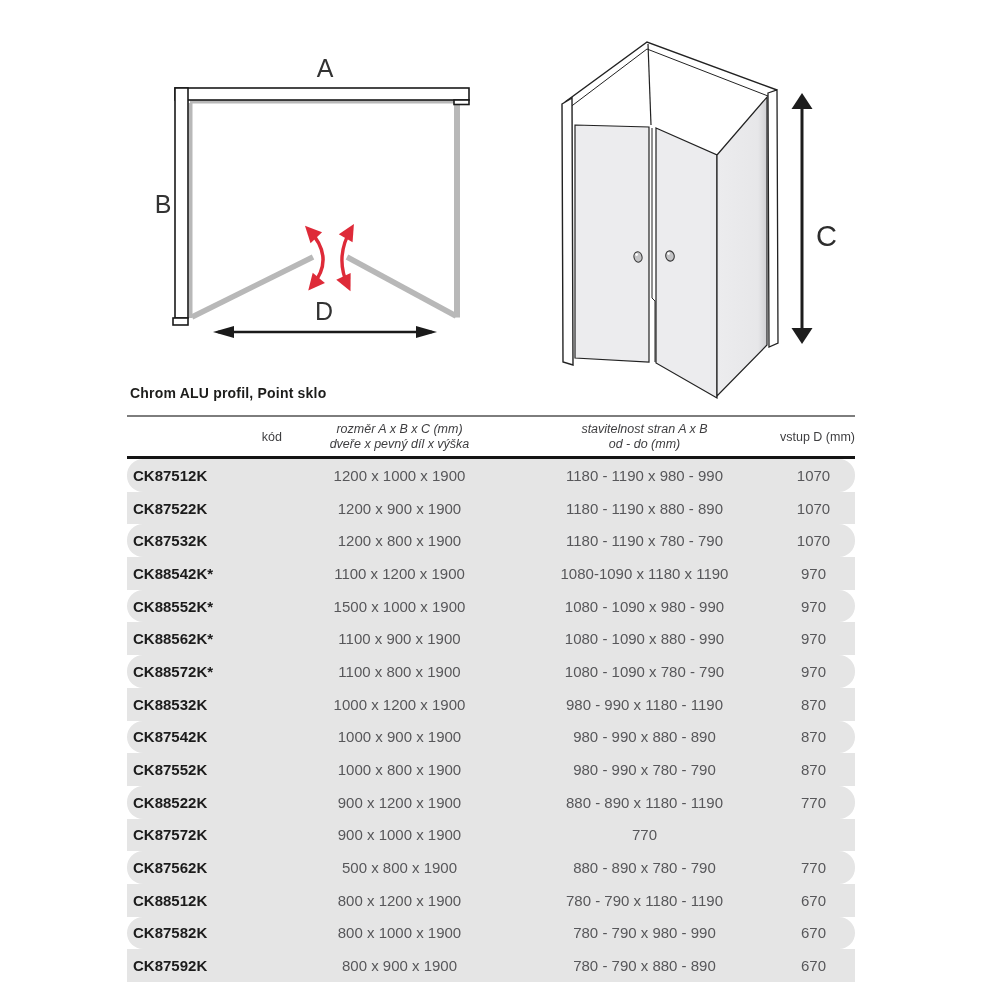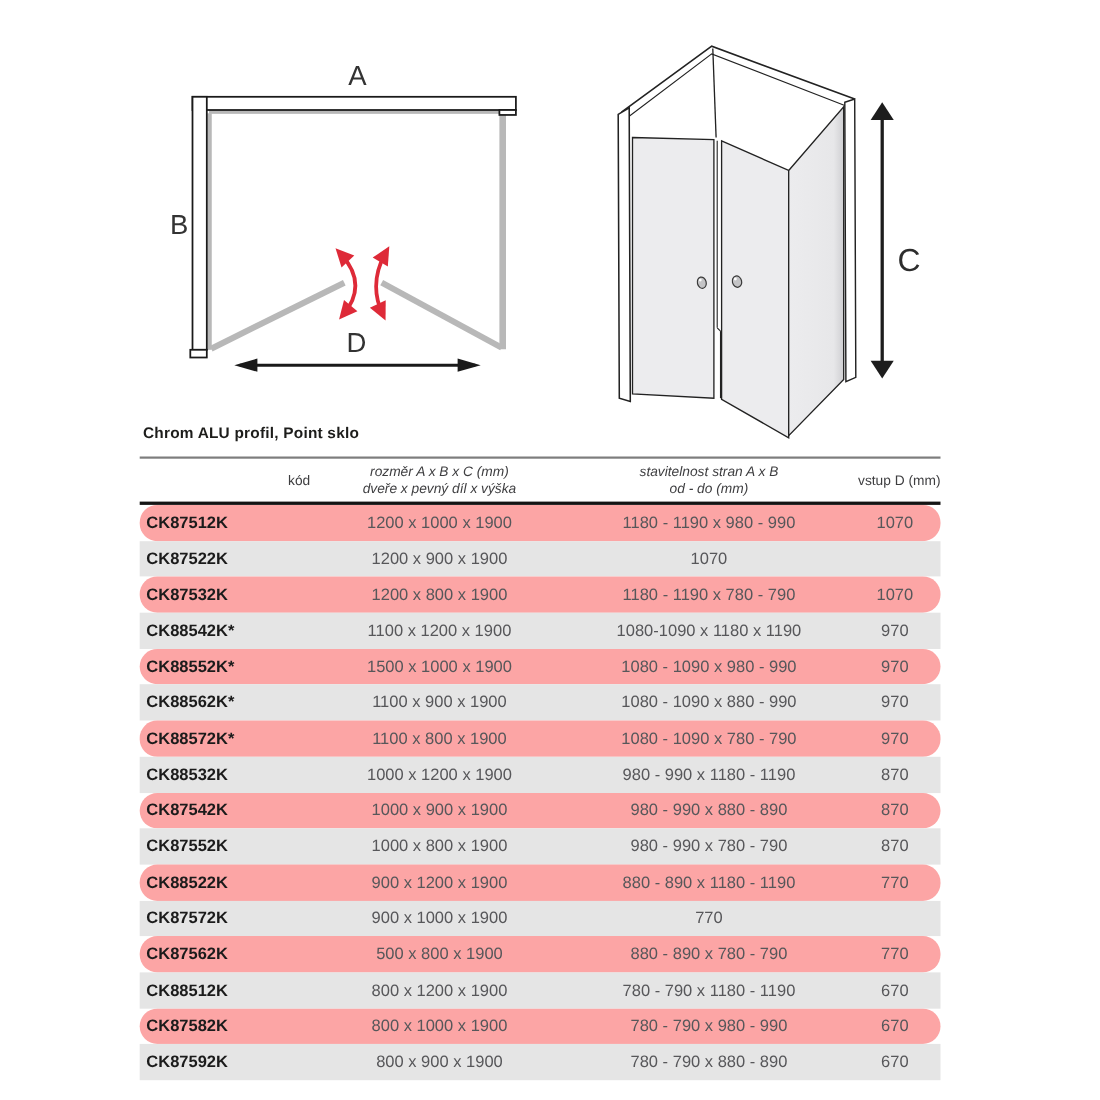--- a/index.html
+++ b/index.html
@@ -23,21 +23,21 @@
   }
   .thead .h1{padding-left:6px;text-align:right;}
   .thead .h2,.thead .h3{text-align:center;font-style:italic;}
   .thead .h4{text-align:right;white-space:nowrap;}
   
   .tbody{left:127px;top:459px;width:728px;}
   .trow{
     display:grid;grid-template-columns:155px 235px 255px 83px;align-items:center;
     height:32.7px;background:#e5e5e5;
   }
-  .trow.alt{background:#fca5a5;border-radius:16px;}
+  .trow.alt{background:#e5e5e5;border-radius:16px;}
   .trow .cell{font-size:15px;color:#57575a;text-align:center;white-space:nowrap;}
   .trow .cell.code{font-weight:bold;color:#1b1b1b;text-align:left;padding-left:6px;font-size:15px;}
   svg text{font-family:"Liberation Sans", sans-serif;}
 </style>
 </head>
 <body>
 
 <div class="page">
 
   <svg class="abs" style="left:130px;top:40px;" width="380" height="330" viewBox="0 0 380 330">
@@ -144,20 +144,21 @@
   <div class="abs tbody">
       <div class="trow alt">
         <div class="cell code">CK87512K</div>
         <div class="cell size">1200 x 1000 x 1900</div>
         <div class="cell range">1180 - 1190 x 980 - 990</div>
         <div class="cell entry">1070</div>
       </div>
       <div class="trow">
         <div class="cell code">CK87522K</div>
         <div class="cell size">1200 x 900 x 1900</div>
+        <div class="cell range">1180 - 1190 x 880 - 890</div>
         <div class="cell entry">1070</div>
       </div>
       <div class="trow alt">
         <div class="cell code">CK87532K</div>
         <div class="cell size">1200 x 800 x 1900</div>
         <div class="cell range">1180 - 1190 x 780 - 790</div>
         <div class="cell entry">1070</div>
       </div>
       <div class="trow">
         <div class="cell code">CK88542K*</div>

